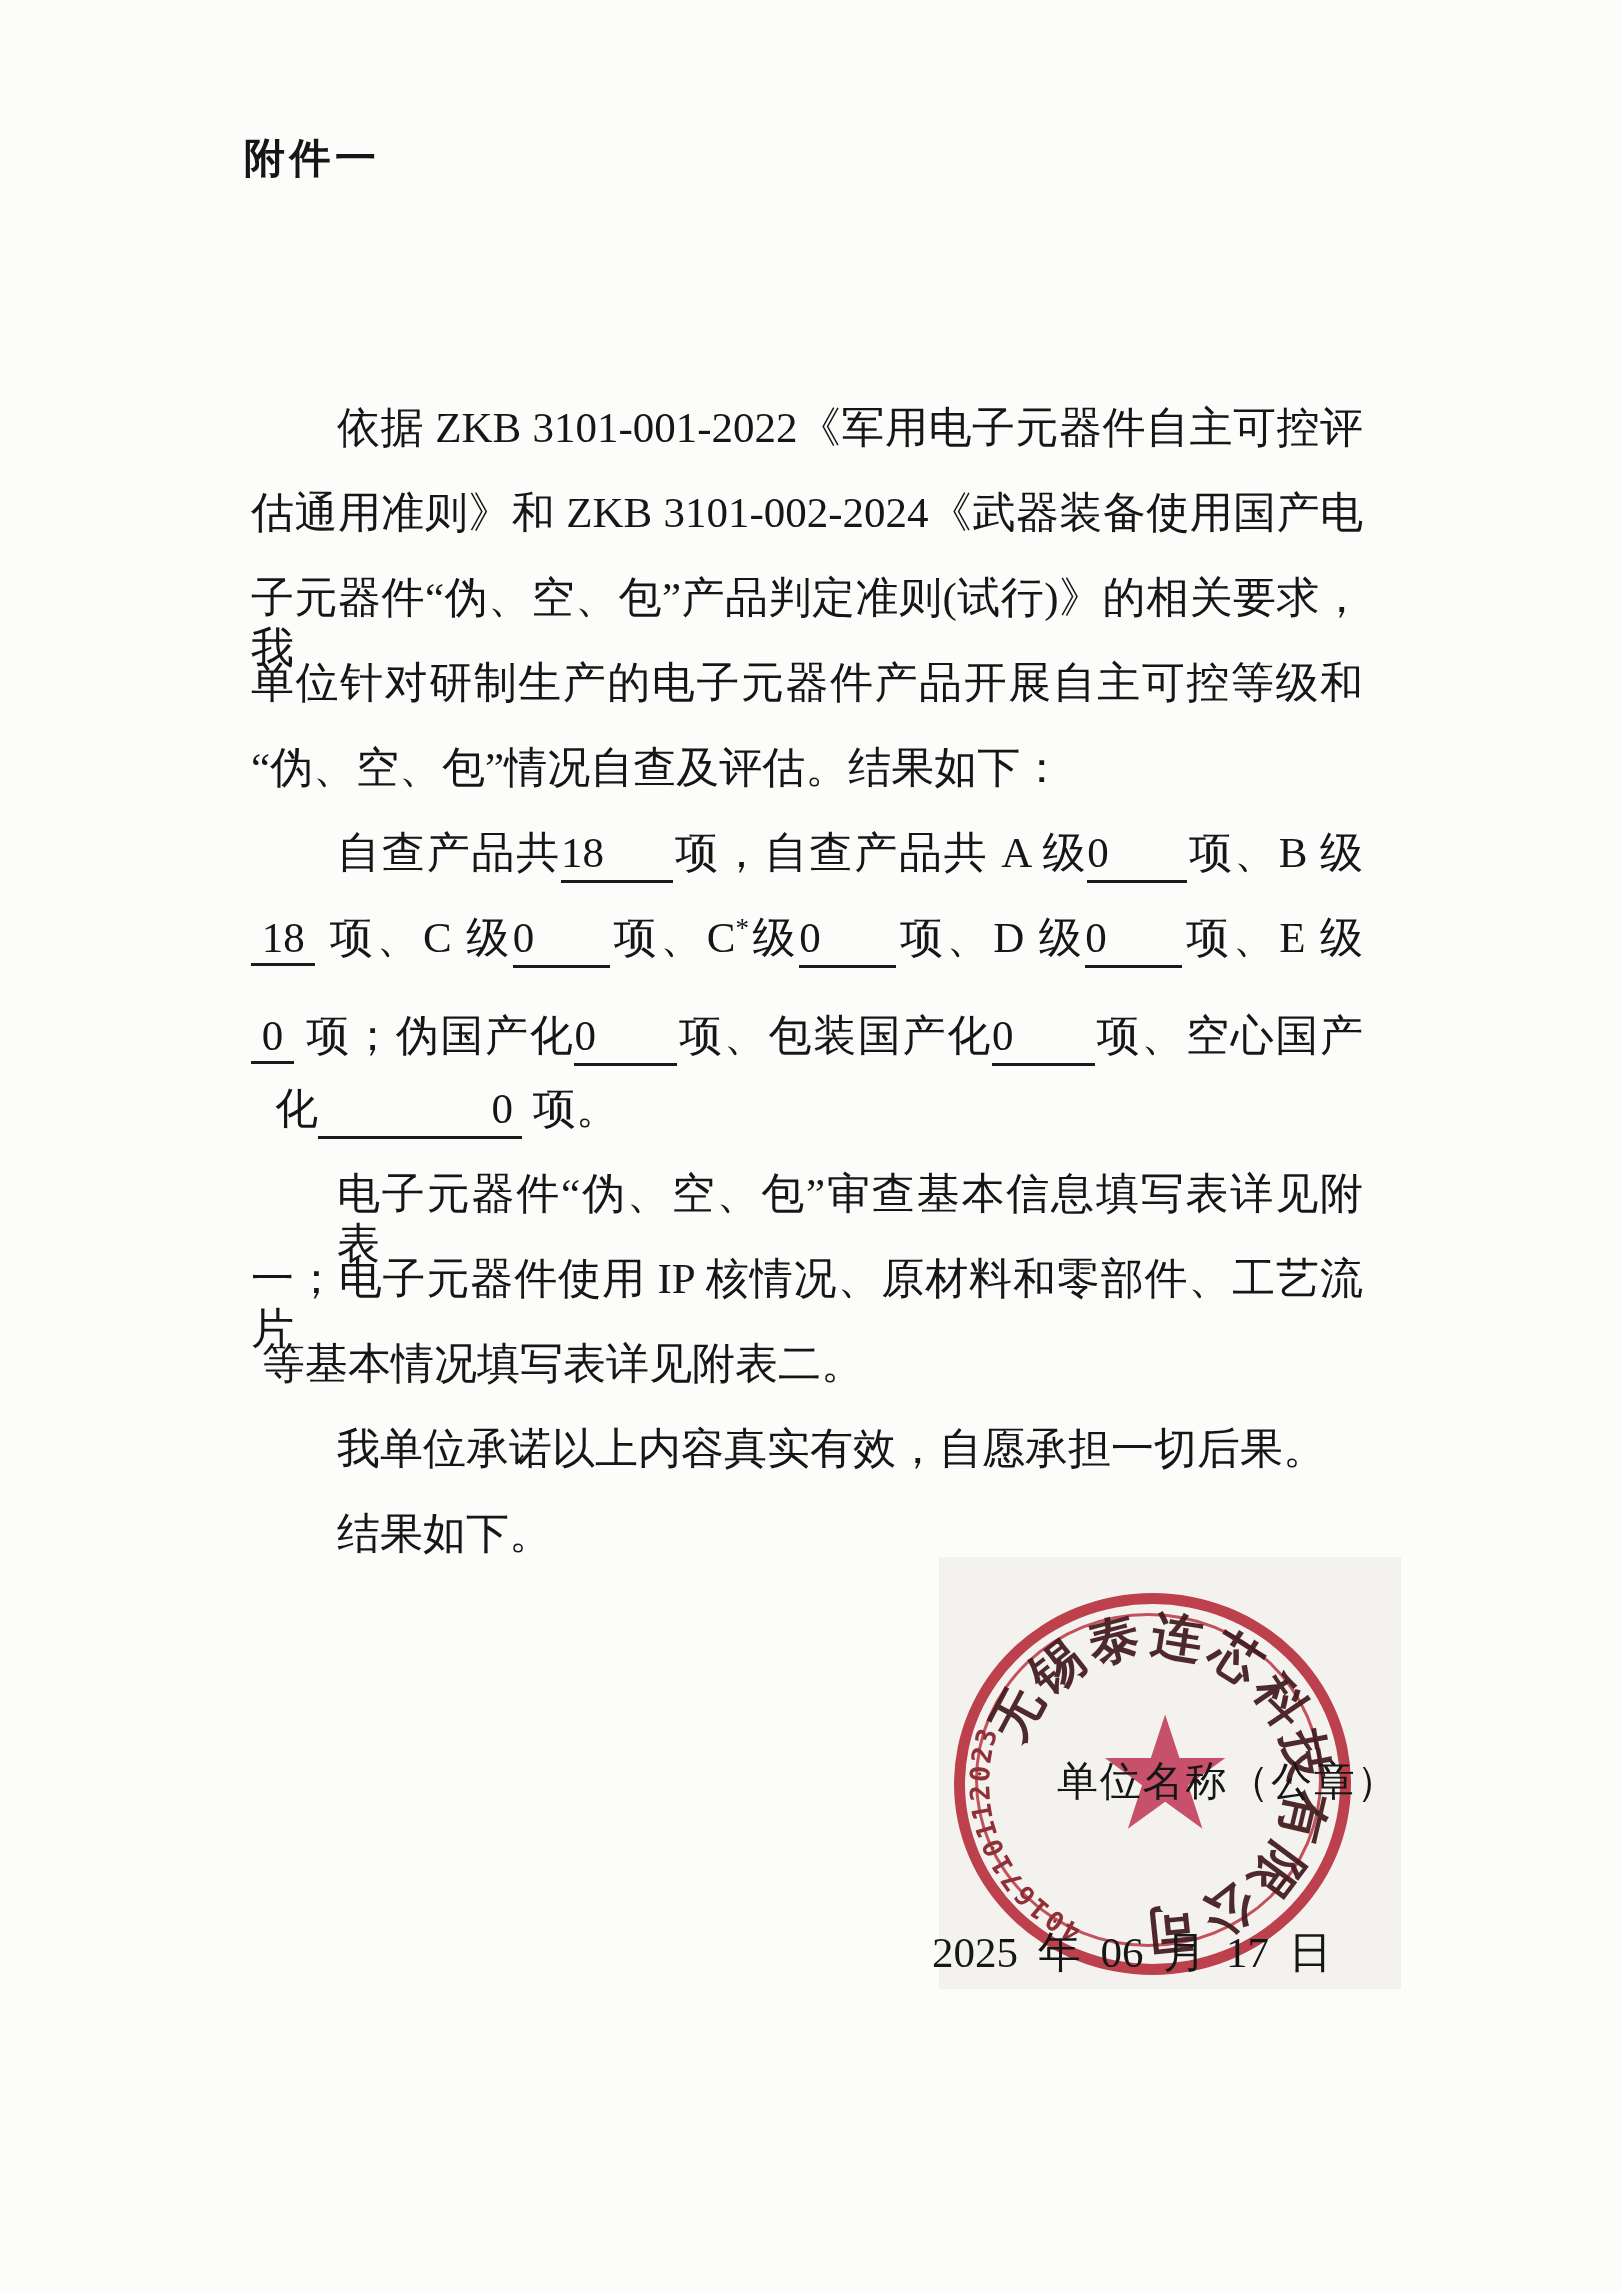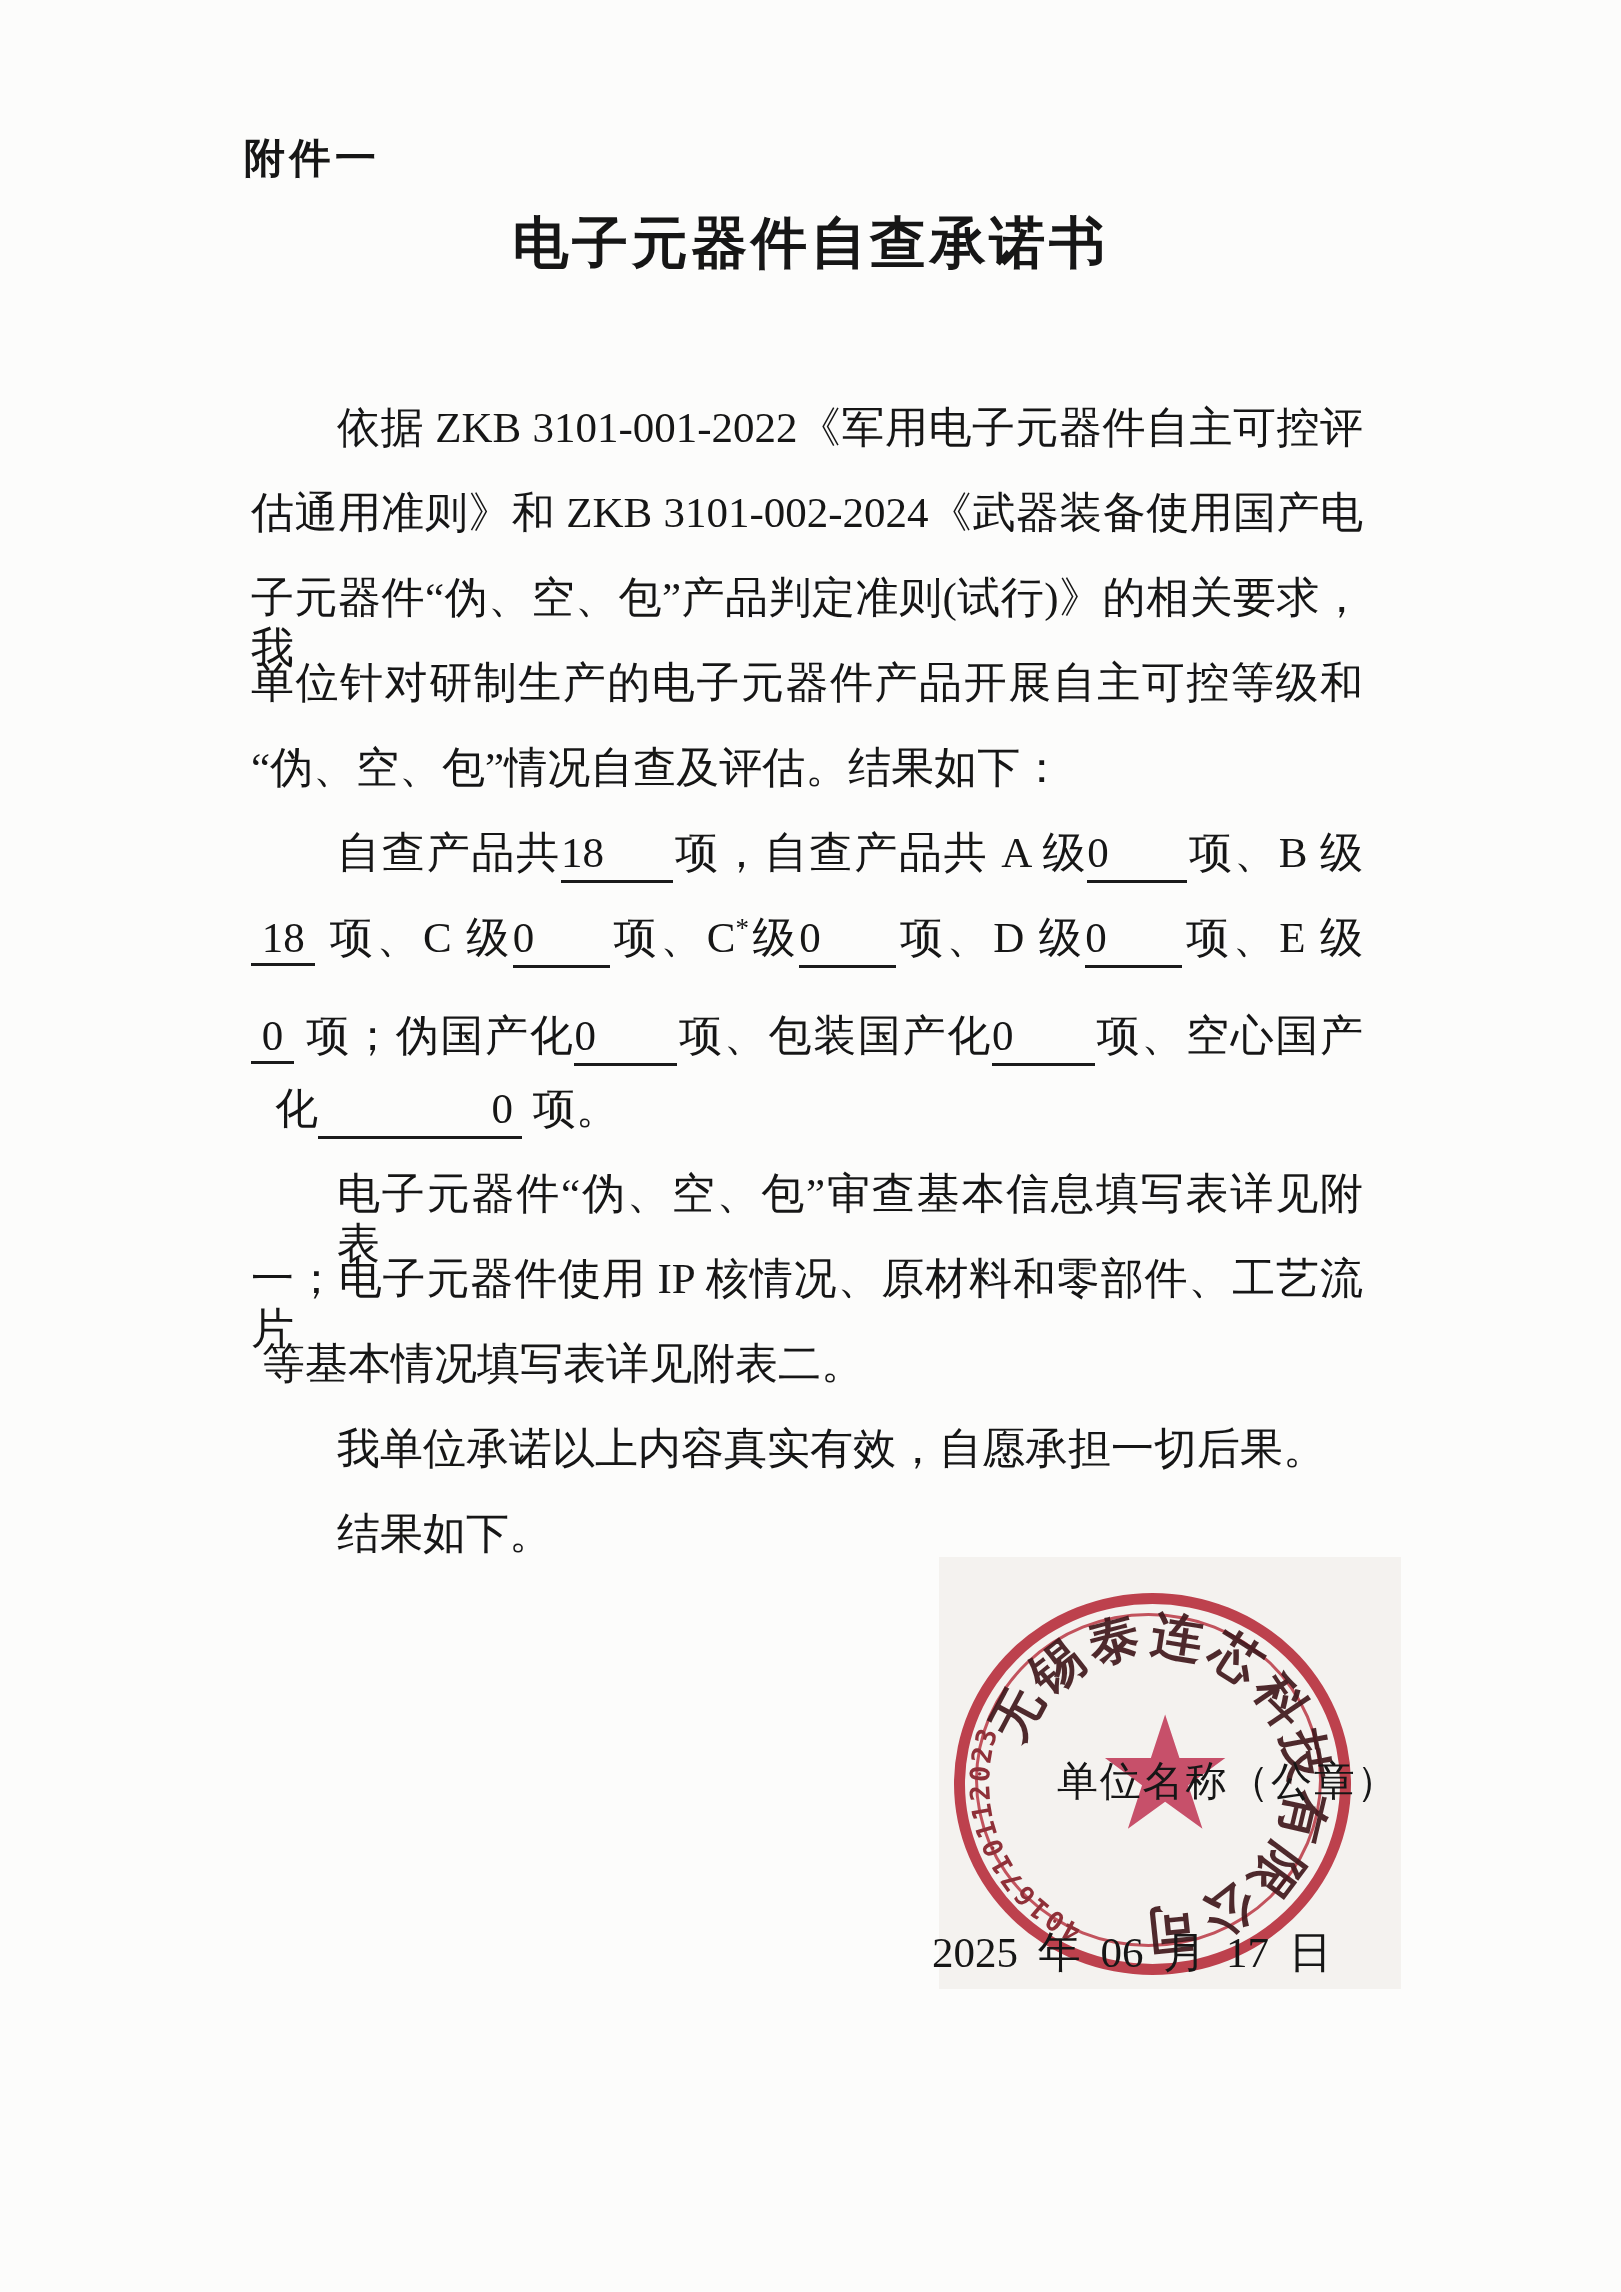--- a/index.html
+++ b/index.html
@@ -58,21 +58,20 @@
     position:absolute;left:932px;top:1924px;font-size:43px;word-spacing:9px;z-index:4;
   }
 </style>
 </head>
 <body>
 
 <div class="page">
 
   <div class="att">附件一</div>
 
-  <h1 class="title">电子元器件自查承诺书</h1>
 
   <div id="lines">
       <div class="line just ind" style="top: 403px;"><span>依据 ZKB 3101-001-2022《军用电子元器件自主可控评</span></div>
       <div class="line just" style="top: 488px;"><span>估通用准则》和 ZKB 3101-002-2024《武器装备使用国产电</span></div>
       <div class="line just" style="top: 573px;"><span>子元器件“伪、空、包”产品判定准则(试行)》的相关要求，我</span></div>
       <div class="line just" style="top: 658px;"><span>单位针对研制生产的电子元器件产品开展自主可控等级和</span></div>
       <div class="line" style="top: 743px;"><span>“伪、空、包”情况自查及评估。结果如下：</span></div>
       <div class="line just ind" style="top: 828px;"><span>自查产品共</span><span class="blank" style="width: 112px;">18</span><span>项，自查产品共 A 级</span><span class="blank" style="width: 100px;">0</span><span>项、B 级</span></div>
       <div class="line just" style="top: 913px;"><span class="u">18</span><span> 项、C 级</span><span class="blank" style="width: 97px;">0</span><span>项、C</span><sup>*</sup><span>级</span><span class="blank" style="width: 97px;">0</span><span>项、D 级</span><span class="blank" style="width: 97px;">0</span><span>项、E 级</span></div>
       <div class="line just" style="top: 991px; margin-top: 20px;"><span class="u">0</span><span> 项；伪国产化</span><span class="blank" style="width: 103px;">0</span><span>项、包装国产化</span><span class="blank" style="width: 103px;">0</span><span>项、空心国产</span></div>

